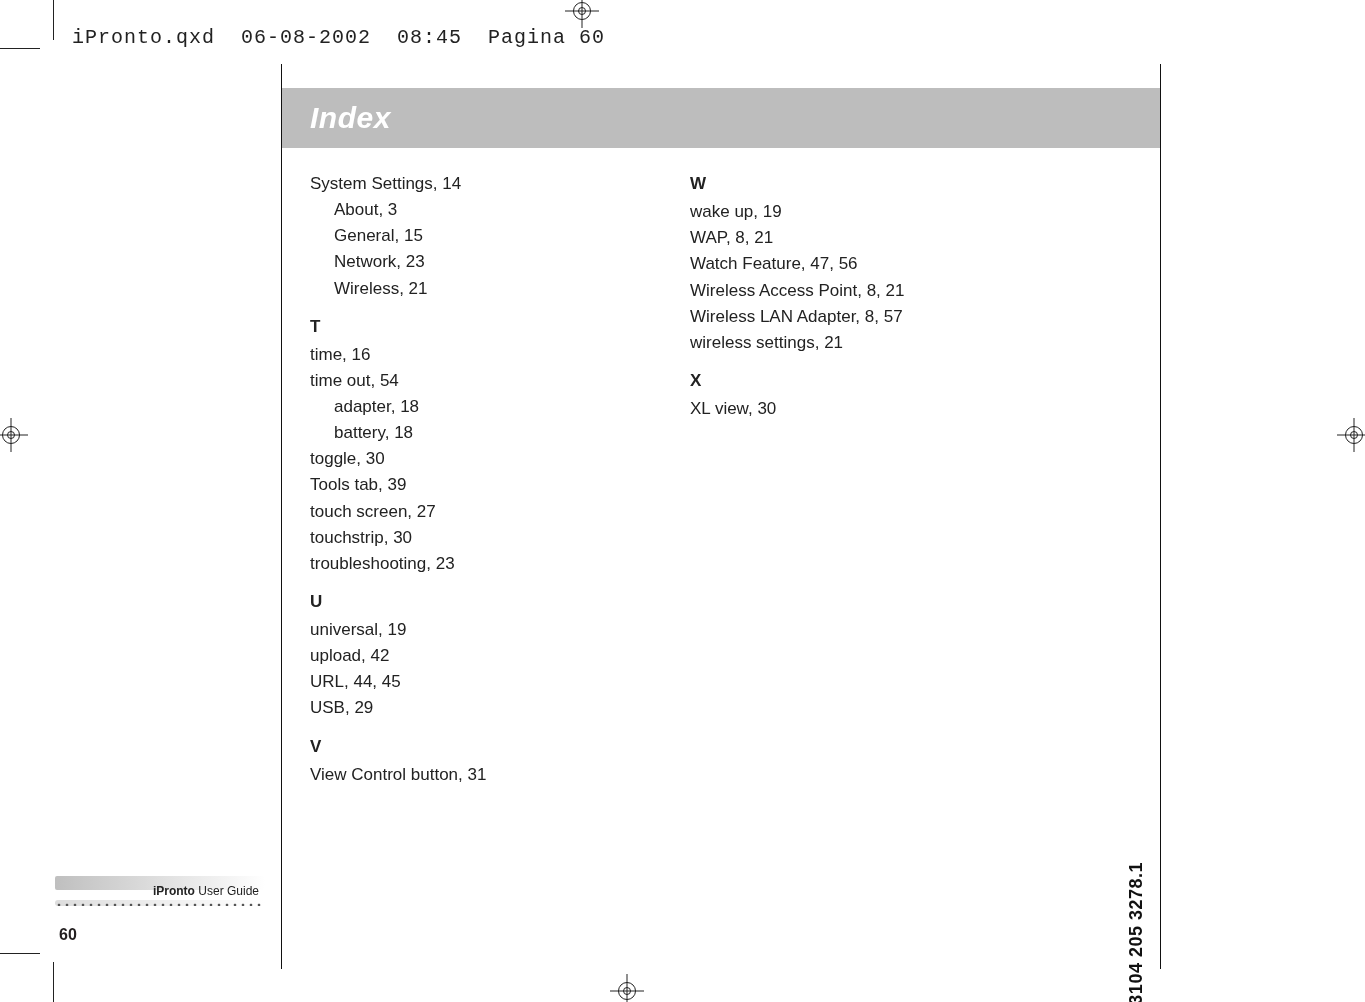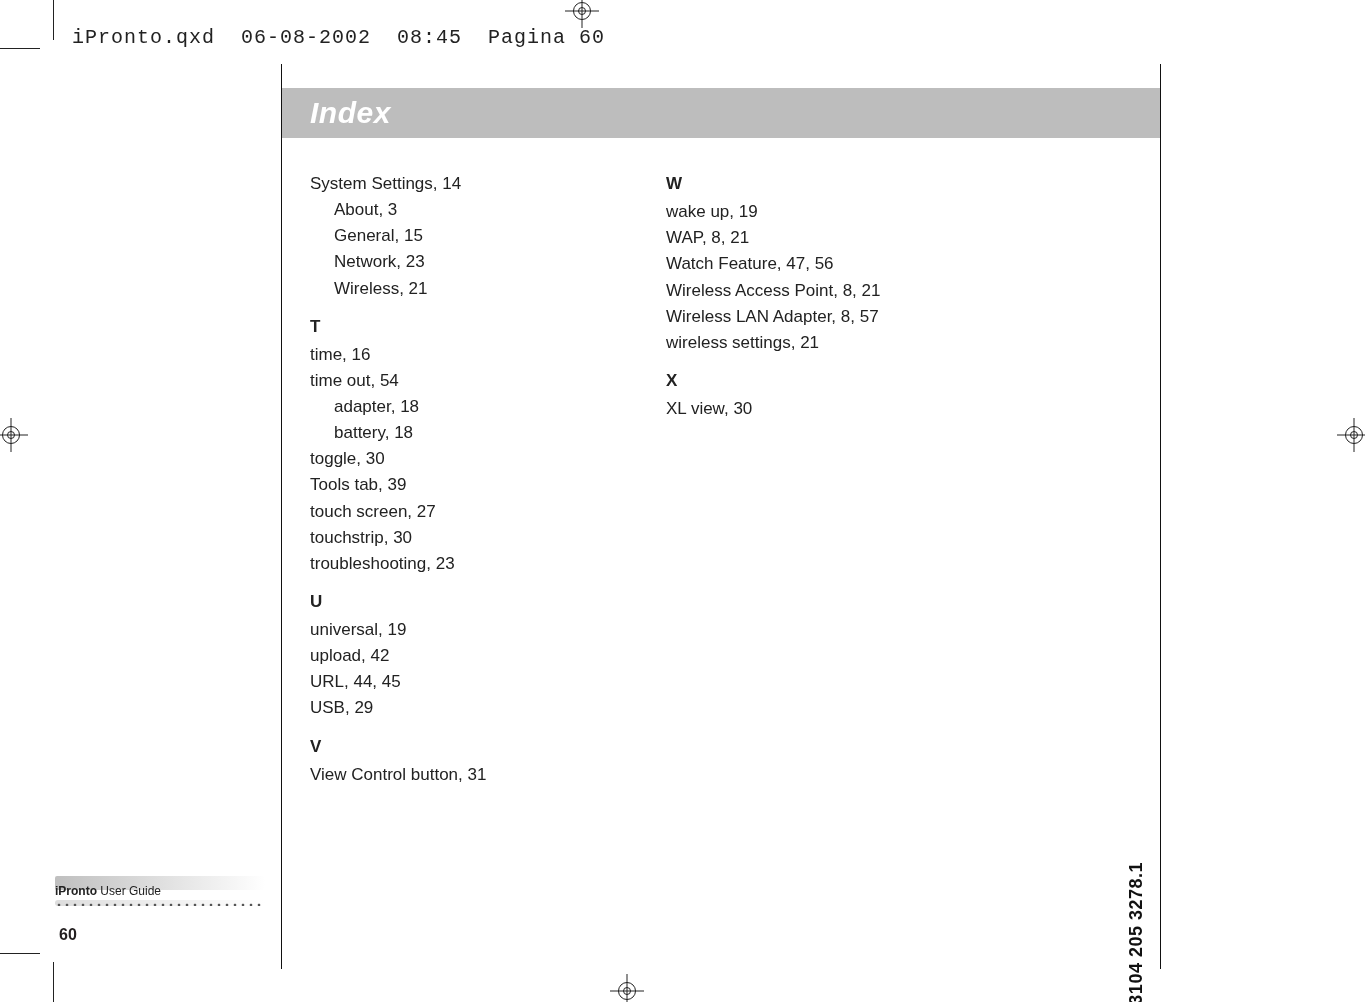--- a/index.html
+++ b/index.html
@@ -27,33 +27,33 @@
 
   
   .file-stamp { position: absolute; left: 72px; top: 26px; font-family: "Courier New", monospace; font-size: 20px; letter-spacing: 1px; color: #222; white-space: pre; }
 
   
   .trim { position: absolute; background: #111; }
   #trim-left     { left: 281px;  top: 64px;  width: 1px; height: 905px; }
   #trim-right    { right: 204px; top: 64px;  width: 1px; height: 905px; } 
 
   
-  .title-band { position: absolute; left: 282px; right: 205px; top: 88px; height: 50px; background: #bdbdbd; display: flex; align-items: center; padding-left: 28px; }
+  .title-band { position: absolute; left: 282px; right: 205px; top: 88px; height: 60px; background: #bdbdbd; display: flex; align-items: center; padding-left: 28px; }
   .title-band h2 { font-size: 30px; font-style: italic; font-weight: 800; color: #fff; letter-spacing: 0.5px; }
 
   
-  .content { position: absolute; left: 310px; top: 172px; width: 800px; display: flex; gap: 56px; }
+  .content { position: absolute; left: 310px; top: 172px; width: 800px; display: flex; gap: 80px; }
   .col { width: 300px; font-size: 17px; line-height: 1.42; color: #222; }
   .col p { margin: 0 0 2px 0; }
   .col .indent { padding-left: 24px; }
   .col .letter { font-weight: 800; margin-top: 14px; margin-bottom: 4px; font-size: 17px; }
 
   
   .badge { position: absolute; left: 55px; bottom: 58px; width: 210px; }
-  .badge .label { font-size: 12px; padding-right: 6px; color: #222; }
+  .badge .label { font-size: 12px; text-align: right; padding-right: 6px; color: #222; }
   .badge .label b { font-weight: 800; }
   .badge .dots { height: 6px; margin-top: 2px; background:
     radial-gradient(circle, #555 1.5px, transparent 1.6px) 0 2px / 8px 6px repeat-x,
     linear-gradient(to right, #ddd, #fff);
     border-radius: 3px; }
   .badge .grad { height: 14px; background: linear-gradient(to right, #bfbfbf, #ffffff); border-radius: 2px; margin-bottom: -6px; }
   .badge .pg { font-weight: 800; font-size: 16px; margin-top: 20px; padding-left: 4px; }
 
   
   .spine { position: absolute; right: 218px; bottom: 140px; transform: rotate(-90deg); transform-origin: right bottom; font-weight: 800; font-size: 18px; letter-spacing: 0.5px; color: #111; }

